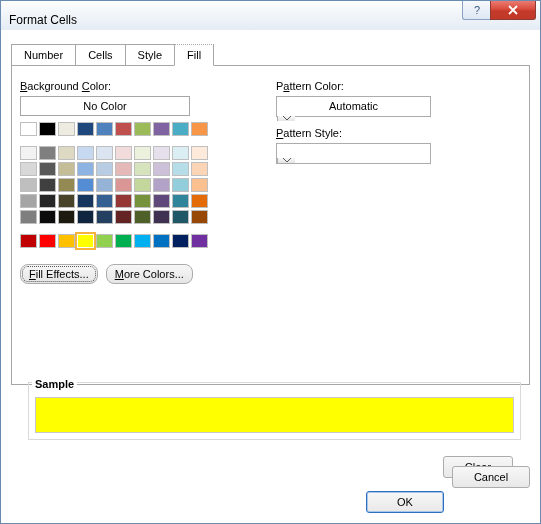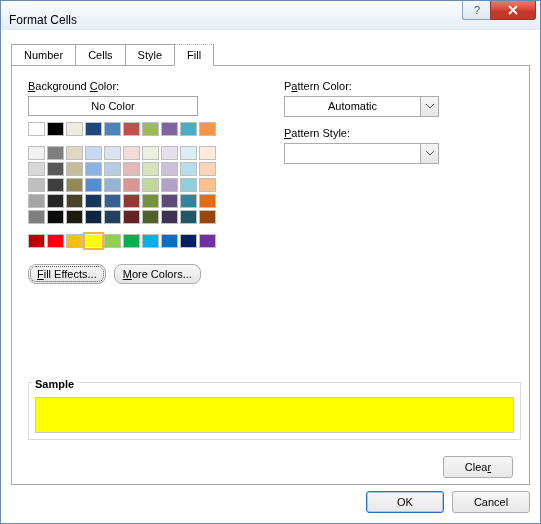--- a/index.html
+++ b/index.html
@@ -12,21 +12,21 @@
 .titlebar .btn.help { border-radius: 0 0 0 3px; margin-right: 0; border-right: none; }
 .titlebar .btn.close { width: 46px; background: linear-gradient(to bottom, #ea7c72, #d94b3b 45%, #c43a2a 55%, #c23828); border-radius: 0 0 3px 0; border-color: #8c3a32; }
 .titlebar .btn.help svg { width: 10px; height: 10px; }
 .titlebar .btn.close svg { width: 12px; height: 10px; }
 
 .client { position: absolute; top: 30px; left: 0; right: 0; bottom: 0; border: 1px solid #6a8bb0; border-top: none; background: #fff; padding: 8px 10px; }
 
 .tabstrip { display: flex; margin-top: 6px; }
 .tab { padding: 4px 12px; border: 1px solid #a6a6a6; background: #fff; margin-right: -1px; cursor: default; }
 .tab.active { border-bottom: 1px solid #fff; border-style: dotted solid solid solid; position: relative; z-index: 2; }
-.tabbody { border: 1px solid #a6a6a6; margin-top: -1px; padding: 14px 16px 14px 16px; height: 420px; position: relative; }
+.tabbody { border: 1px solid #a6a6a6; margin-top: -1px; padding: 14px 16px 14px 8px; height: 320px; position: relative; }
 
 .cols { display: flex; gap: 36px; }
 .left { width: 220px; }
 .right { flex: 1; }
 
 .label { margin-bottom: 4px; }
 .underline { text-decoration: underline; }
 
 .nocolor { border: 1px solid #a6a6a6; height: 20px; width: 170px; text-align: center; line-height: 18px; margin-bottom: 6px; }
 
@@ -35,34 +35,34 @@
 
 .palette2 { display: grid; grid-template-columns: repeat(10, 17px); gap: 2px; margin-bottom: 10px; }
 
 .standard { display: grid; grid-template-columns: repeat(10, 17px); gap: 2px; margin-bottom: 16px; }
 .swatch.selected { outline: 2px solid #f5b53c; outline-offset: 0; border: 1px solid #fff; }
 
 .btnrow { display: flex; gap: 8px; }
 .pbtn { border: 1px solid #acacac; background: linear-gradient(#f7f7f7,#e5e5e5); padding: 3px 8px; border-radius: 8px; cursor: default; }
 .pbtn.focus { outline: 1px dotted #555; outline-offset: -3px; }
 
-.combo { display: flex; width: 155px; border: 1px solid #acacac; height: 21px; margin-bottom: 10px; }
+.combo { display: flex; width: 155px; border: 1px solid #acacac; height: 21px; margin-bottom: 10px; flex-direction: column; }
 .combo .txt { flex: 1; text-align: center; line-height: 19px; }
 .combo .arrow { width: 18px; border-left: 1px solid #acacac; background: linear-gradient(#f7f7f7,#e5e5e5); display: flex; align-items: center; justify-content: center; }
 .combo .arrow svg { width: 8px; height: 5px; }
 
 .sample-group { position: absolute; left: 16px; right: 8px; top: 304px; font-weight: bold; }
 .sample-group .legend { font-size: 11px; position: relative; top: 8px; left: 4px; background: #fff; padding: 0 3px; display: inline-block; }
 .sample-box { border: 1px solid #d9d9d9; padding: 14px 6px 6px 6px; }
 .sample { height: 36px; background: #ffff00; border: 1px solid #c8c8c8; }
 
 .clearbtn-wrap { position: absolute; right: 16px; top: 390px; }
 .footer { position: absolute; right: 10px; bottom: 10px; display: flex; gap: 8px; }
 .wbtn { width: 78px; height: 22px; border: 1px solid #acacac; background: linear-gradient(#f7f7f7,#e8e8e8); border-radius: 3px; display: flex; align-items: center; justify-content: center; }
-.wbtn.default { border: 1px solid #2f6fbf; box-shadow: 0 0 0 1px #a6c7ea inset; }
+.wbtn.default { border: 1px solid #2f6fbf; box-shadow: 0 0 0 1px #a6c7ea inset; margin-top: 25px; }
 </style>
 </head>
 <body>
 
 <div class="titlebar">
   <span class="title">Format Cells</span>
   <div class="controls">
     <div class="btn help">
       <svg viewBox="0 0 10 10">
           <text x="2" y="9" font-size="10" fill="#3b5a7d">?</text>

